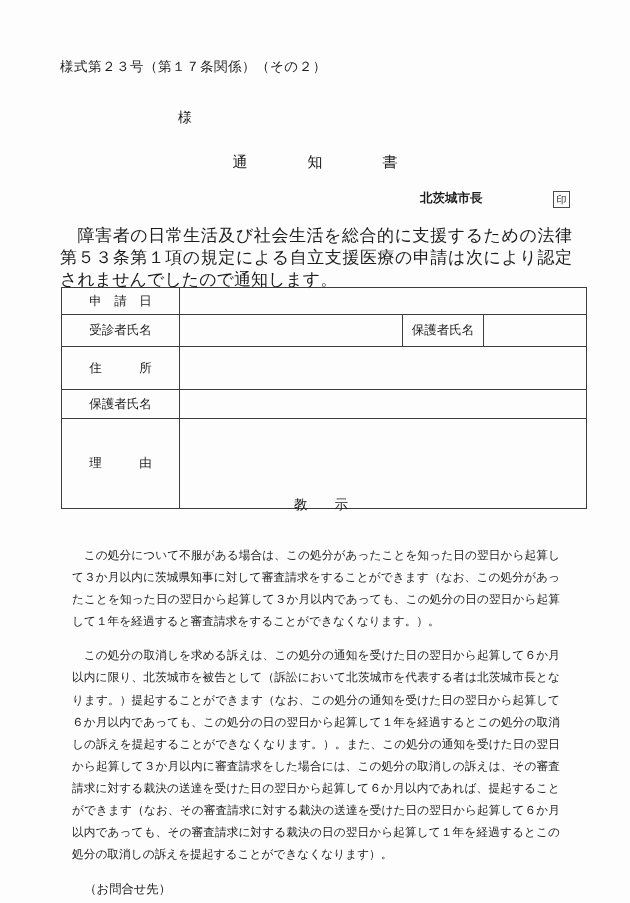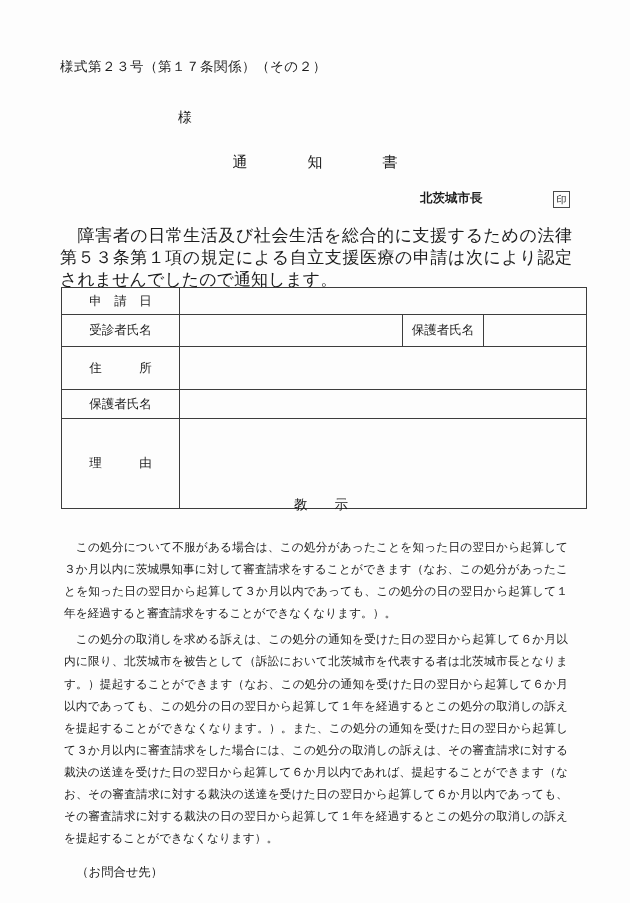--- a/index.html
+++ b/index.html
@@ -87,21 +87,21 @@
     left: 0; right: 0; top: 496px;
     text-align: center;
     font-size: 13.5px;
     margin-left: 12px;
   }
   .body-block {
     left: 60px; top: 533px;
     width: 512px;
   }
   .body-block p {
-    margin: 4px;
+    margin: 12px;
     font-size: 11.7px;
     line-height: 22.1px;
     text-align: justify;
   }
   .contact {
     margin-top: 11px !important;
     font-size: 12.3px !important;
     text-align: left;
   }
 </style>

